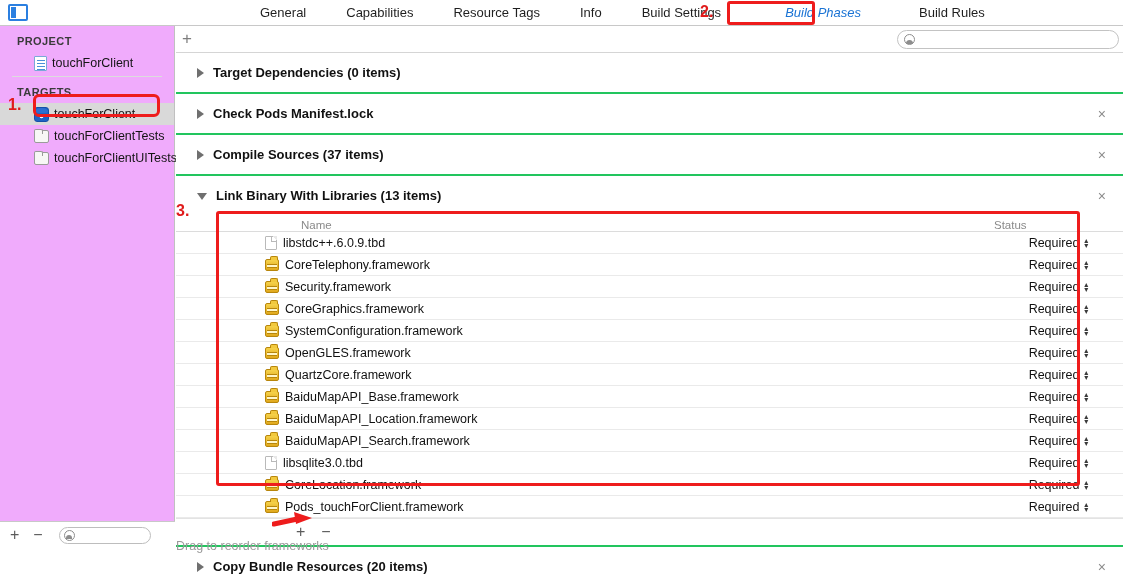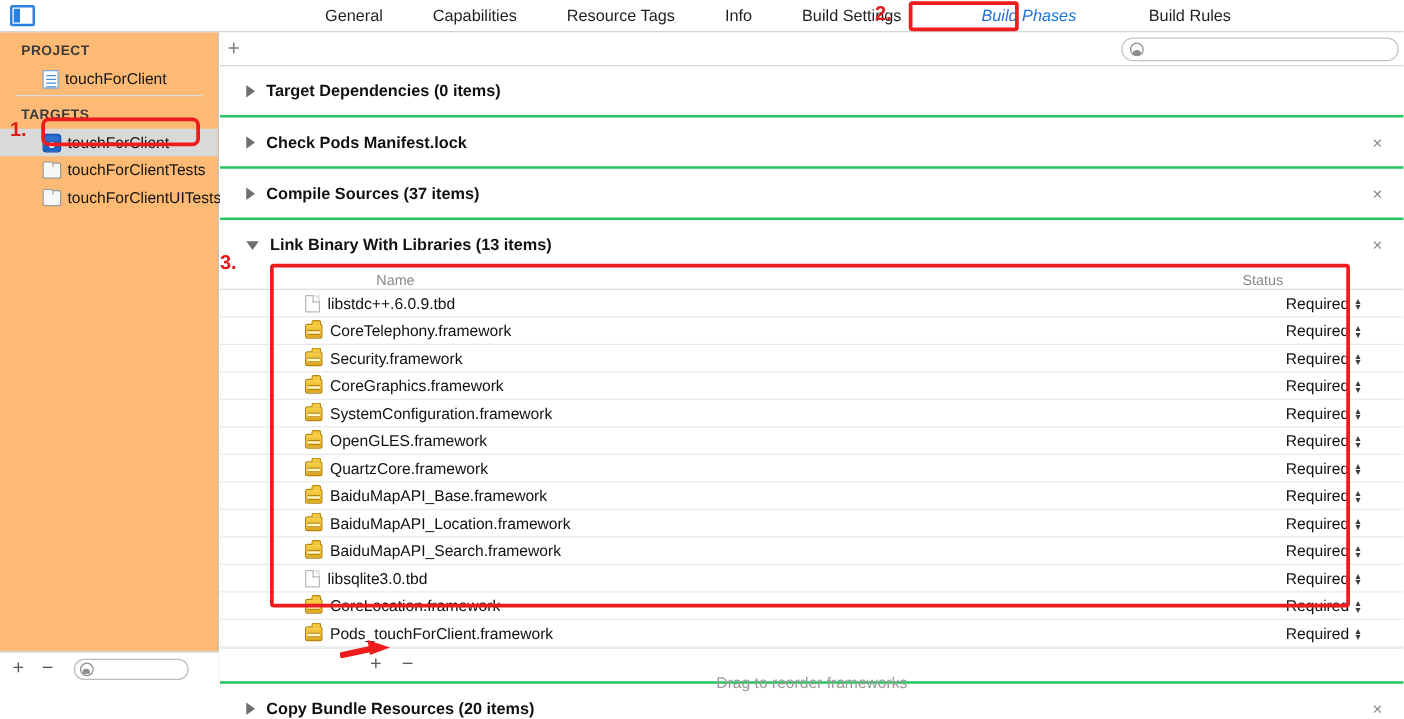--- a/index.html
+++ b/index.html
@@ -37,21 +37,21 @@
   .tab {
     font-size: 13px; color: #1f1f1f;
     padding: 0 20px; line-height: 26px;
     white-space: nowrap;
   }
   .tab.selected { color: #1a73d4; font-style: italic; }
 
   
   .sidebar {
     position: absolute; left: 0; top: 26px; width: 175px; height: 522px;
-    background: #fdba74;
+    background: #f0abfc;
     border-right: 1px solid #c0c0c0;
   }
   .side-group-label {
     font-size: 11px; font-weight: bold; color: #3a3a3a;
     letter-spacing: .4px;
     padding: 9px 0 5px 17px;
   }
   .side-sep { height: 1px; background: #dcdcdc; margin: 2px 12px 0 12px; }
   .side-row {
     display: flex; align-items: center; gap: 5px;
@@ -170,21 +170,21 @@
     border-bottom: 1px solid #dcdcdc;
   }
   .col-name { flex: 1; padding-left: 125px; }
   .col-status { width: 135px; padding-left: 6px; }
 
   .lib-row {
     display: flex; align-items: center; height: 22px;
     border-bottom: 1px solid #eaeaea;
     font-size: 12.5px; color: #111;
   }
-  .lib-name { flex: 1; display: flex; align-items: center; gap: 6px; padding-left: 68px; }
+  .lib-name { flex: 1; display: flex; align-items: center; gap: 6px; padding-left: 89px; }
   .lib-status {
     width: 135px; display: flex; align-items: center; gap: 5px;
     justify-content: center; padding-left: 6px;
   }
 
   .icon-fw {
     width: 14px; height: 12px; flex: 0 0 14px; position: relative;
     background: linear-gradient(#f6d24a, #e0a81c);
     border: 1px solid #b8860b; border-radius: 2px;
   }
@@ -214,21 +214,21 @@
     display: inline-flex; flex-direction: column; line-height: 5px;
     font-size: 8px; color: #3a3a3a;
   }
 
   .lib-footer {
     height: 27px; display: flex; align-items: center; gap: 16px;
     padding-left: 120px; position: relative;
     border-top: 1px solid #e3e3e3;
   }
   .drag-hint {
-    position: absolute; left: 0; right: 0; text-align: center;
+    position: absolute; left: 0; right: 0; 
     font-size: 12.5px; color: #9a9a9a; margin-top: 27px;
   }
 
   
   .ann-num {
     position: absolute; font-size: 16px; font-weight: bold;
     color: #e01b1b; font-family: "Liberation Sans", sans-serif;
   }
   .ann-box {
     position: absolute; border: 3px solid #ee1c1c; border-radius: 6px;

